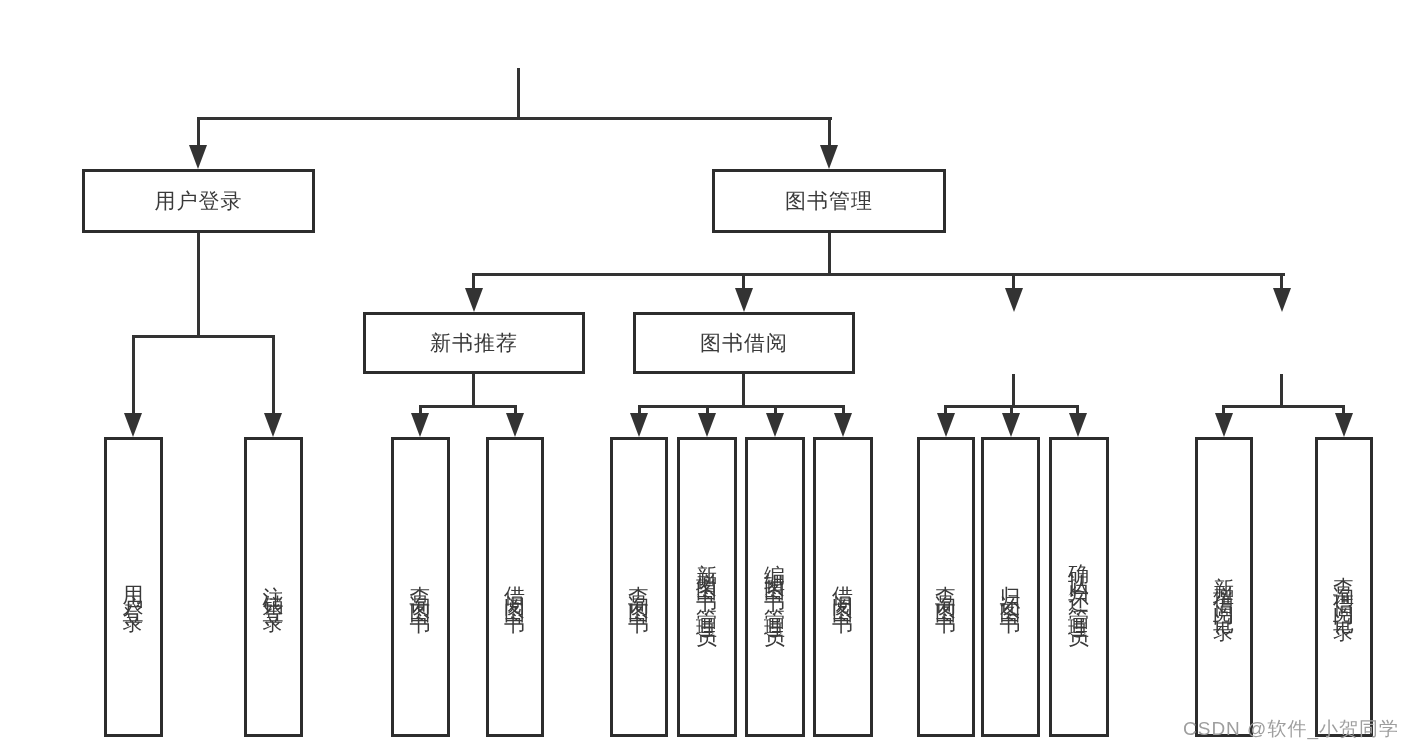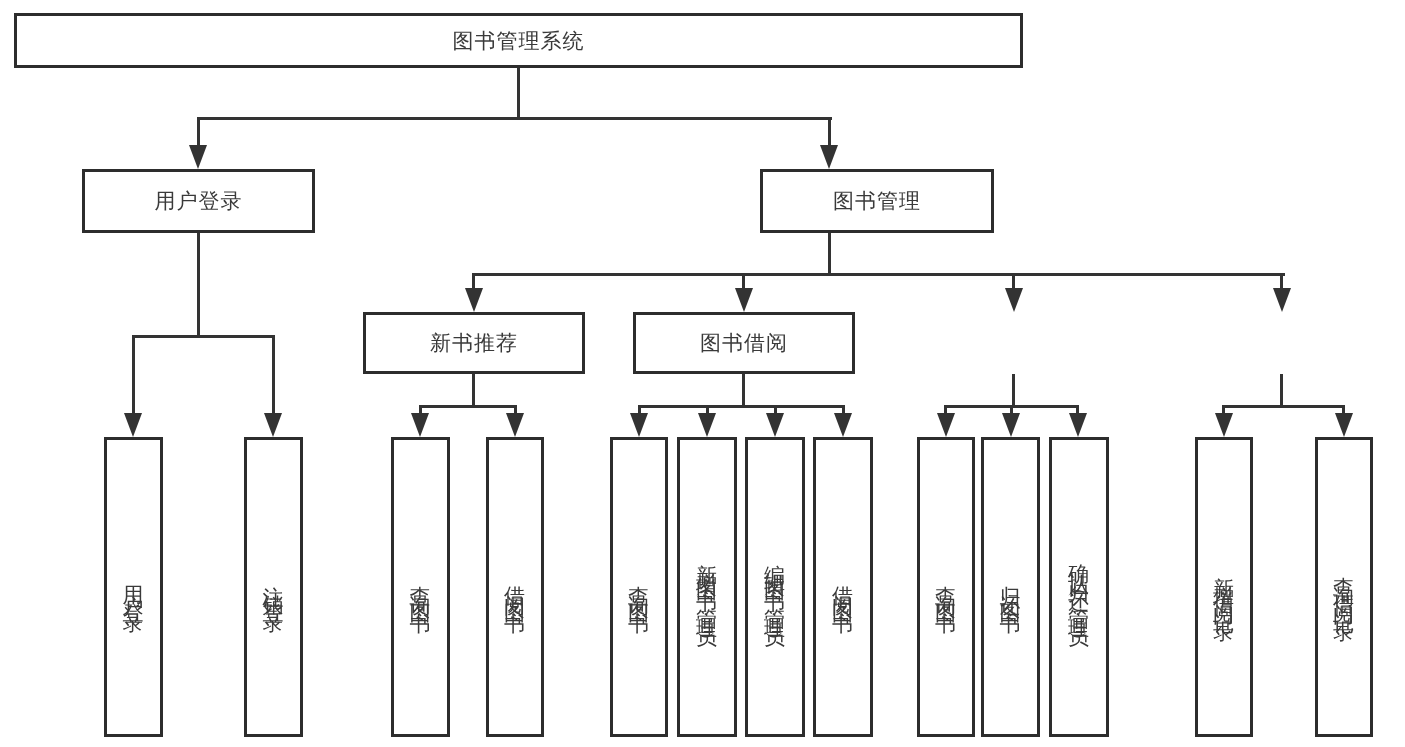--- a/index.html
+++ b/index.html
@@ -57,35 +57,32 @@
     letter-spacing: 1px;
     z-index: 3;
     white-space: nowrap;
   }
 </style>
 </head>
 <body>
 
 <div class="canvas">
 
-  <div class="node" style="left:14px; top:13px; width:1009px; height:55px;">
-    <span>图书管理系统</span>
-  </div>
 
   <div class="vl" style="left:517px; top:68px; height:49px;"></div>
   <div class="hl" style="left:197px; top:117px; width:635px;"></div>
   <div class="vl" style="left:197px; top:117px; height:29px;"></div>
   <div class="ah" style="left:189px; top:145px;"></div>
   <div class="vl" style="left:828px; top:117px; height:29px;"></div>
   <div class="ah" style="left:820px; top:145px;"></div>
 
   <div class="node" style="left:82px; top:169px; width:233px; height:64px;">
     <span>用户登录</span>
   </div>
-  <div class="node" style="left:712px; top:169px; width:234px; height:64px;margin-left:48px;">
+  <div class="node" style="left:712px; top:169px; width:234px; height:64px;">
     <span>图书管理</span>
   </div>
 
   <div class="vl" style="left:197px; top:233px; height:102px;"></div>
   <div class="hl" style="left:132px; top:335px; width:143px;"></div>
   <div class="vl" style="left:132px; top:335px; height:80px;"></div>
   <div class="ah" style="left:124px; top:413px;"></div>
   <div class="vl" style="left:272px; top:335px; height:80px;"></div>
   <div class="ah" style="left:264px; top:413px;"></div>
 
@@ -178,14 +175,15 @@
     <span class="vt">确认归还（管理员）</span>
   </div>
 
   <div class="node" style="left:1195px; top:437px; width:58px; height:300px;">
     <span class="vt">新增借阅记录</span>
   </div>
   <div class="node" style="left:1315px; top:437px; width:58px; height:300px;">
     <span class="vt">查询借阅记录</span>
   </div>
 
+  <div class="watermark">CSDN @软件_小贺同学</div>
 
 </div>
 
 </body></html>

